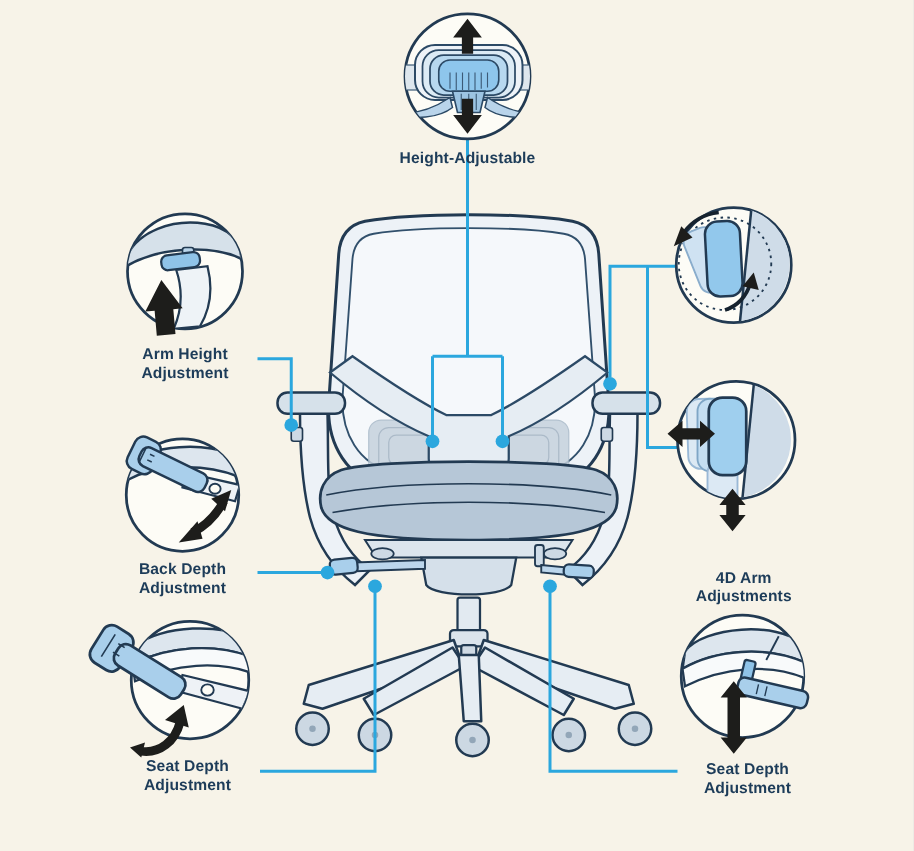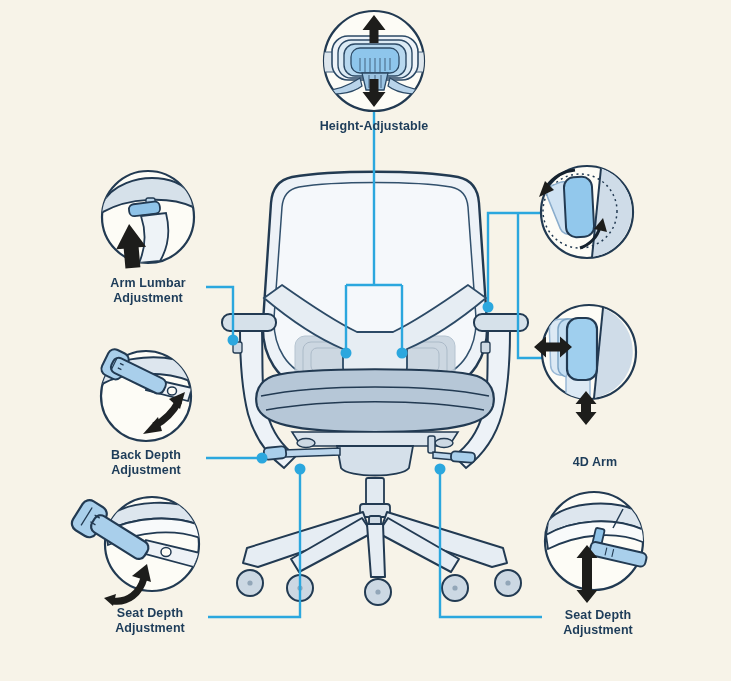--- a/index.html
+++ b/index.html
@@ -264,32 +264,33 @@
       <path d="M607 546 L607 554 M614 546 L614 554" stroke="#223a52" stroke-width="1.1" fill="none"></path>
     </g>
     <path class="arrow" d="M587 545 L597.5 558 L592 558 L592 590 L597.5 590 L587 603 L576.5 590 L582 590 L582 558 L576.5 558 Z"></path>
   </g>
 </svg>
 
   <div class="lbl" style="left:294px;top:119px;width:160px;">
     <div>Height-Adjustable</div>
   </div>
   <div class="lbl" style="left:83px;top:276px;width:130px;">
-    <div>Arm Lumbar</div>
+    <div>Arm Height</div>
     <div>Adjustment</div>
   </div>
   <div class="lbl" style="left:81px;top:448px;width:130px;">
     <div>Back Depth</div>
     <div>Adjustment</div>
   </div>
   <div class="lbl" style="left:85px;top:606px;width:130px;">
     <div>Seat Depth</div>
     <div>Adjustment</div>
   </div>
   <div class="lbl" style="left:525px;top:431px;width:140px;margin-top:24px;">
     <div>4D Arm</div>
+    <div>Adjustments</div>
   </div>
   <div class="lbl" style="left:528px;top:608px;width:140px;">
     <div>Seat Depth</div>
     <div>Adjustment</div>
   </div>
 
 </div>
 
 </body></html>

